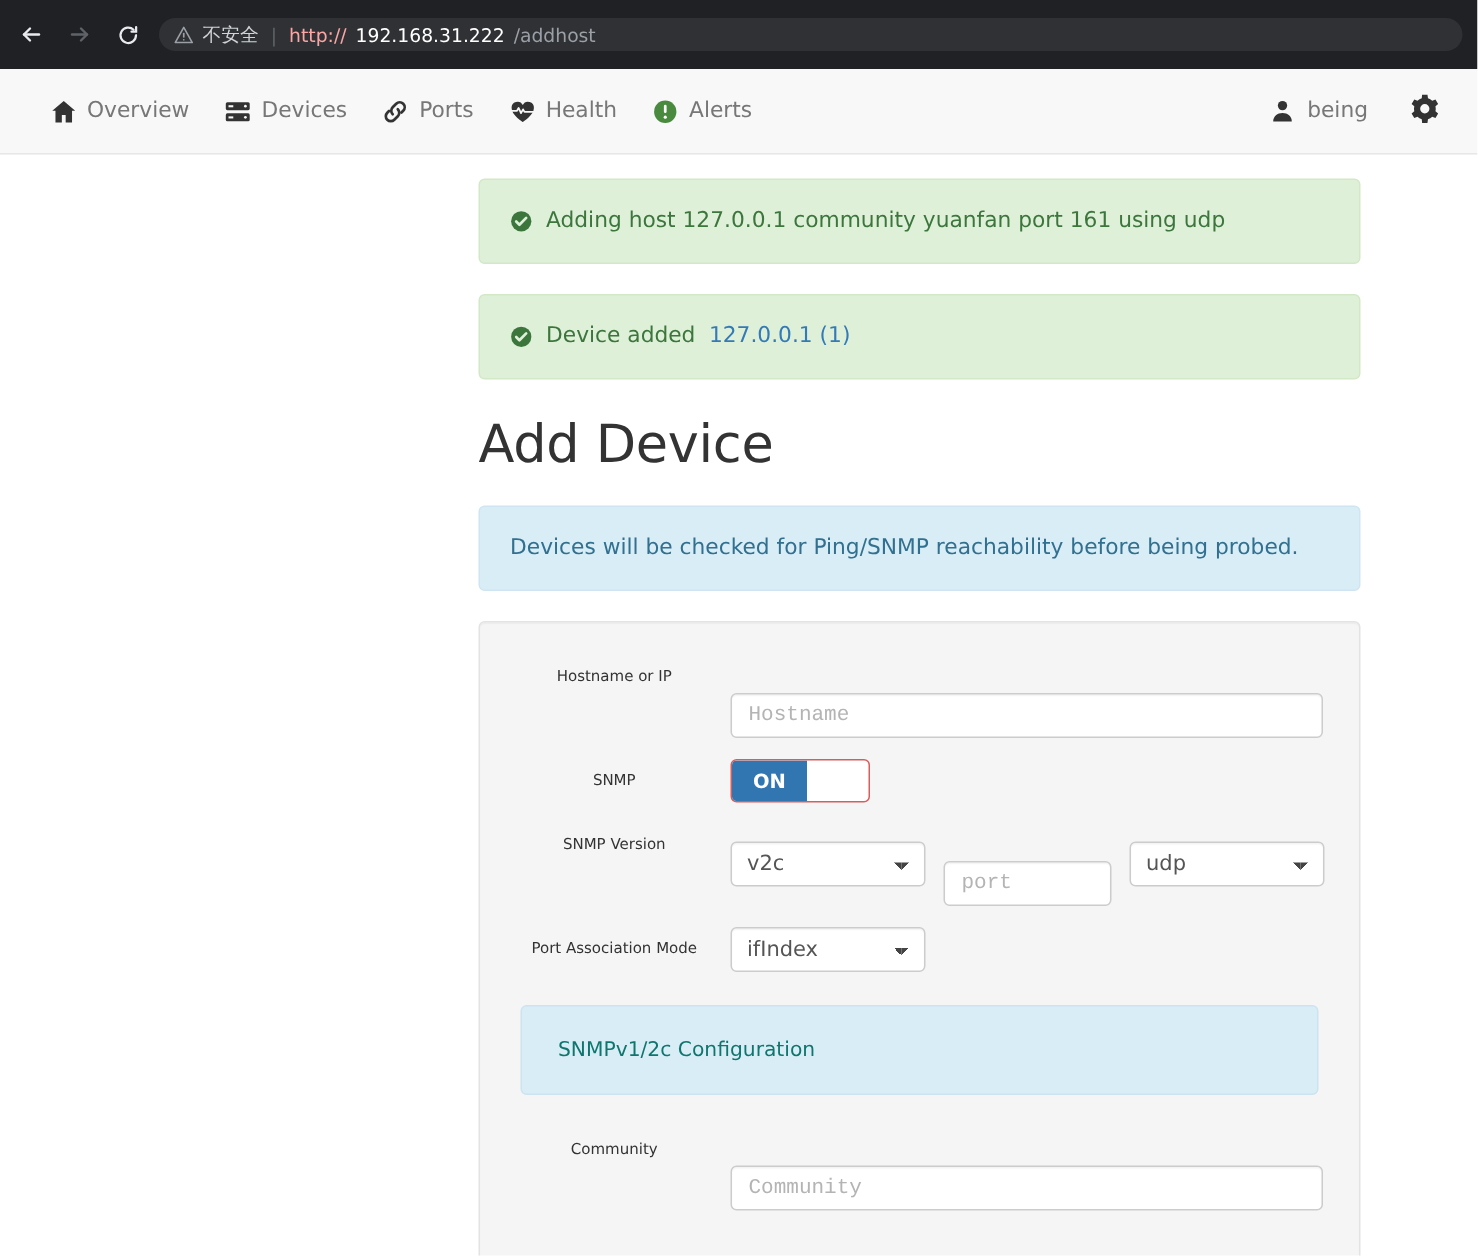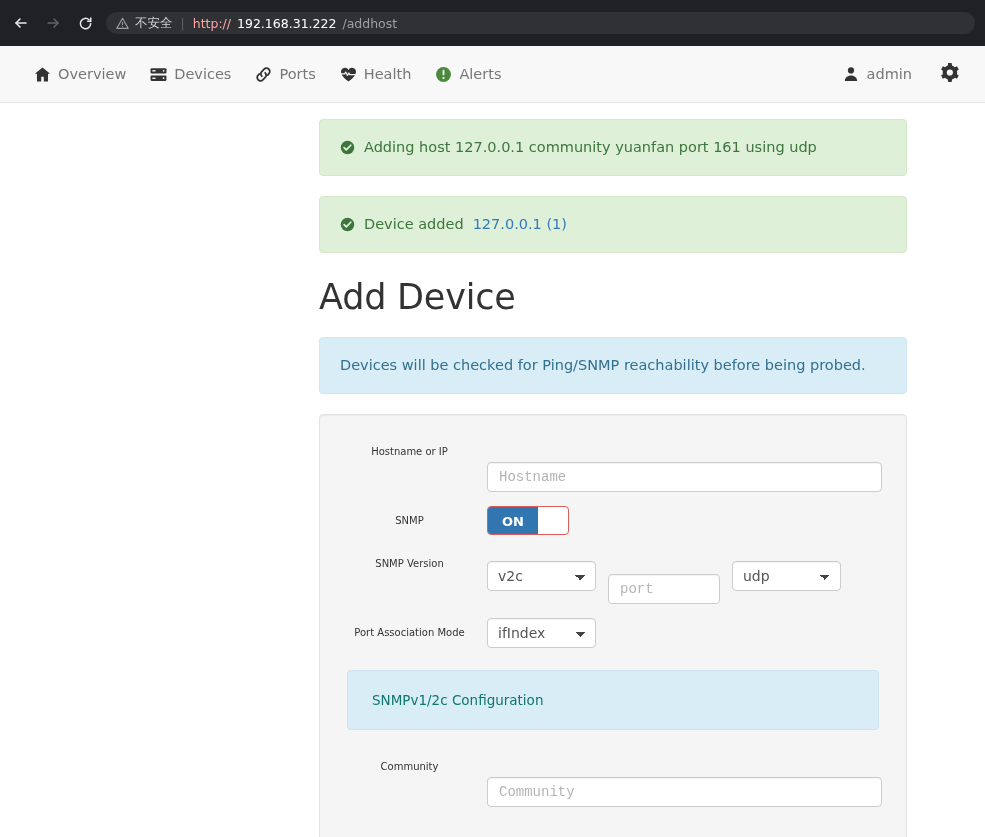--- a/index.html
+++ b/index.html
@@ -173,25 +173,25 @@
     background-image:
       linear-gradient(45deg, transparent 50%, #444 50%),
       linear-gradient(135deg, #444 50%, transparent 50%);
     background-position:
       calc(100% - 15px) 13px,
       calc(100% - 10px) 13px;
     background-size: 5px 5px, 5px 5px;
     background-repeat: no-repeat;
     box-shadow: inset 0 1px 1px rgba(0,0,0,.05);
   }
-  select.sel.w115 { width: 109px; }
+  select.sel.w115 { width: 130px; }
 
   
   .toggle {
-    width: 82px; height: 29px;
+    width: 93px; height: 29px;
     border-radius: 4px;
     display: flex;
     overflow: hidden;
     cursor: pointer;
     font-size: 13px;
     font-weight: bold;
     line-height: 29px;
     text-align: center;
     flex-direction: column;
   }
@@ -320,21 +320,21 @@
   </div>
 
   <div class="nav-right">
     <a class="nav-user">
       <span class="ico">
         <svg width="16" height="16" viewBox="0 0 16 16" fill="currentColor">
           <circle cx="8" cy="4.4" r="3.1"></circle>
           <path d="M1.8 15c0-3.4 2.8-5.6 6.2-5.6s6.2 2.2 6.2 5.6H1.8z"></path>
         </svg>
       </span>
-      <span>admin</span>
+      <span>being</span>
     </a>
     <a class="nav-gear">
       <span>
         <svg width="19" height="19" viewBox="0 0 16 16" fill="currentColor">
           <path d="M14.3 9.4a6.4 6.4 0 0 0 0-2.8l1.5-1.2-1.5-2.6-1.8 0.7a6.4 6.4 0 0 0-2.4-1.4L9.8 0h-3L6.6 2.1A6.4 6.4 0 0 0 4.2 3.5L2.4 2.8 0.9 5.4l1.5 1.2a6.4 6.4 0 0 0 0 2.8L0.9 10.6l1.5 2.6 1.8-0.7a6.4 6.4 0 0 0 2.4 1.4L6.8 16h3l0.3-2.1a6.4 6.4 0 0 0 2.4-1.4l1.8 0.7 1.5-2.6-1.5-1.2zM8.3 10.6a2.6 2.6 0 1 1 0-5.2 2.6 2.6 0 0 1 0 5.2z"></path>
         </svg>
       </span>
     </a>
   </div>
 </div>

